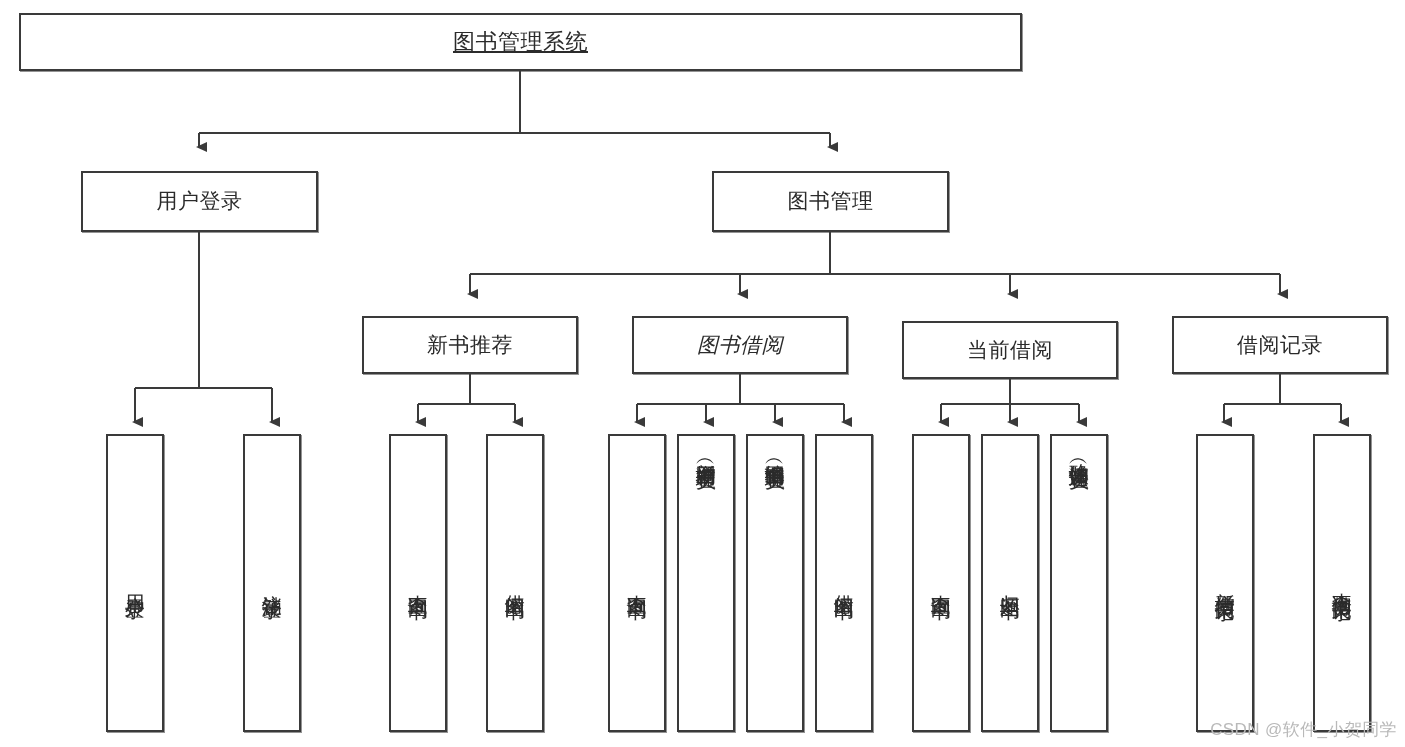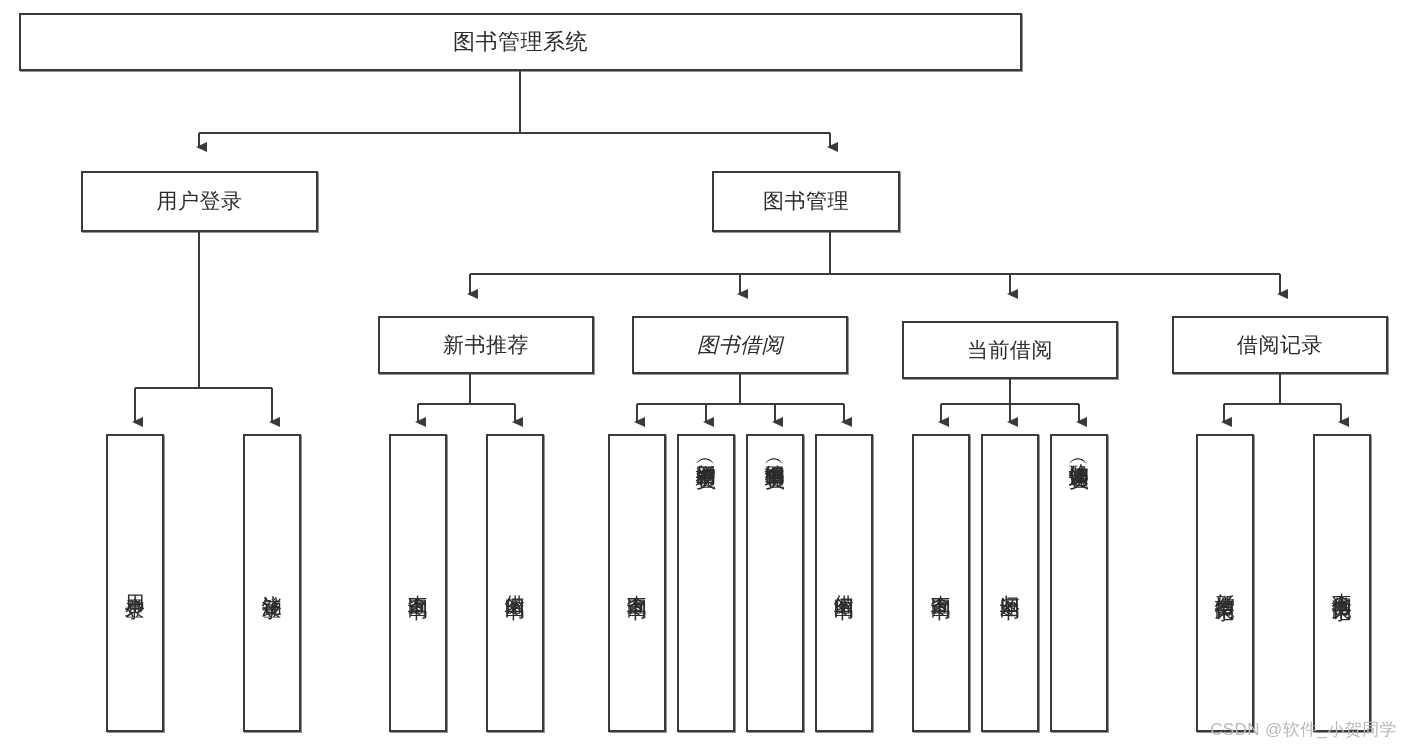--- a/index.html
+++ b/index.html
@@ -42,20 +42,21 @@
     text-align: center;
     white-space: nowrap;
   }
   
   .h-node .node-label {
     font-size: 21px;
     line-height: 1.15;
   }
   .root-node .node-label {
     font-size: 22px;
+    text-decoration: underline;
   }
   
   .v-node {
     align-items: flex-start;
     justify-content: center;
     padding-top: 12px;
   }
   .v-node .node-label {
     writing-mode: vertical-rl;
     text-orientation: upright;
@@ -138,25 +139,25 @@
   </svg>
 
   <div class="node h-node root-node" style="left:19px; top:13px; width:1003px; height:58px;">
     <span class="node-label">图书管理系统</span>
   </div>
 
   <div class="node h-node" style="left:81px; top:171px; width:237px; height:61px;">
     <span class="node-label">用户登录</span>
   </div>
 
-  <div class="node h-node" style="left:712px; top:171px; width:188px; height:61px;">
+  <div class="node h-node" style="left:712px; top:171px; width:237px; height:61px;">
     <span class="node-label">图书管理</span>
   </div>
 
-  <div class="node h-node" style="left:362px; top:316px; width:216px; height:58px;margin-left:16px;">
+  <div class="node h-node" style="left:362px; top:316px; width:216px; height:58px;">
     <span class="node-label">新书推荐</span>
   </div>
 
   <div class="node h-node" style="left:632px; top:316px; width:216px; height:58px;font-style:italic;">
     <span class="node-label">图书借阅</span>
   </div>
 
   <div class="node h-node" style="left:902px; top:321px; width:216px; height:58px;">
     <span class="node-label">当前借阅</span>
   </div>

